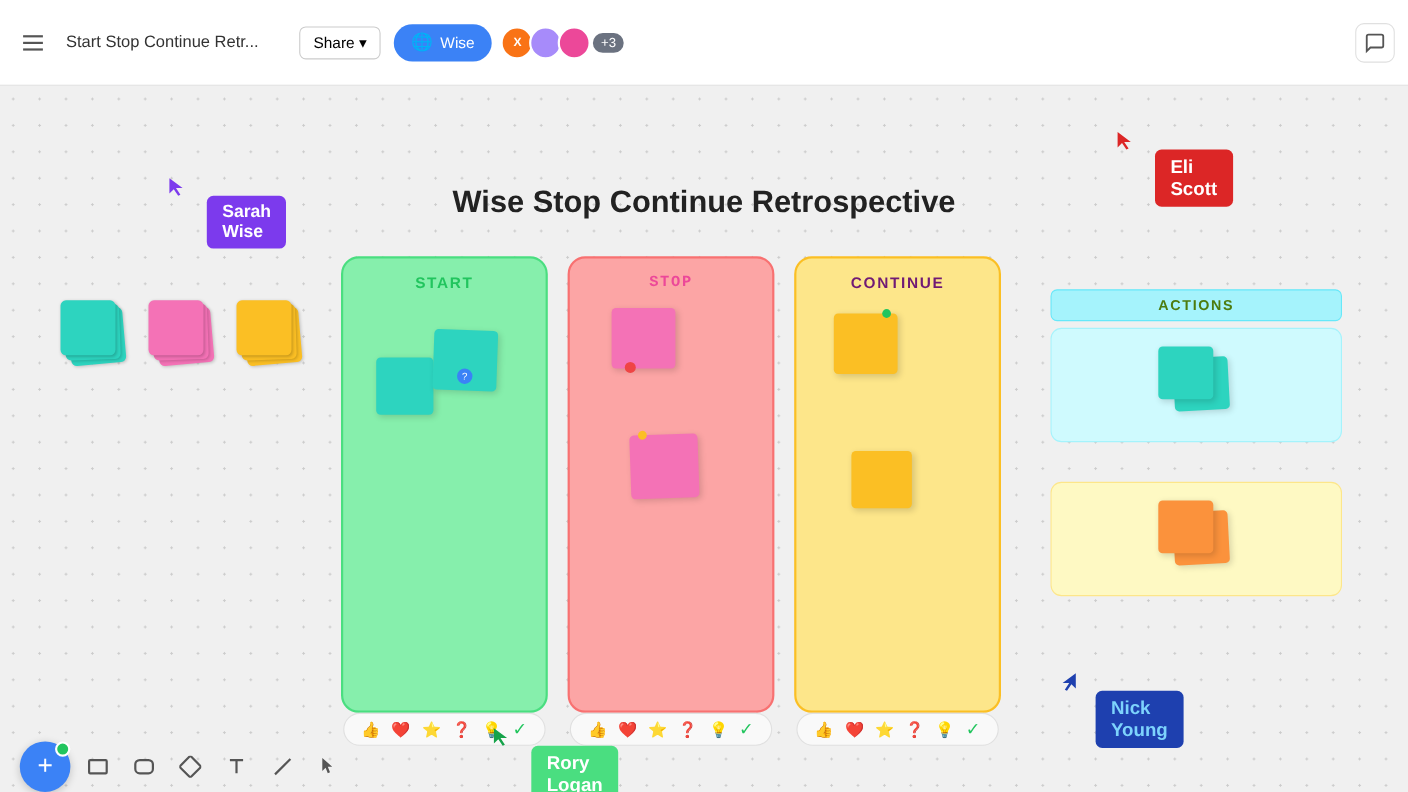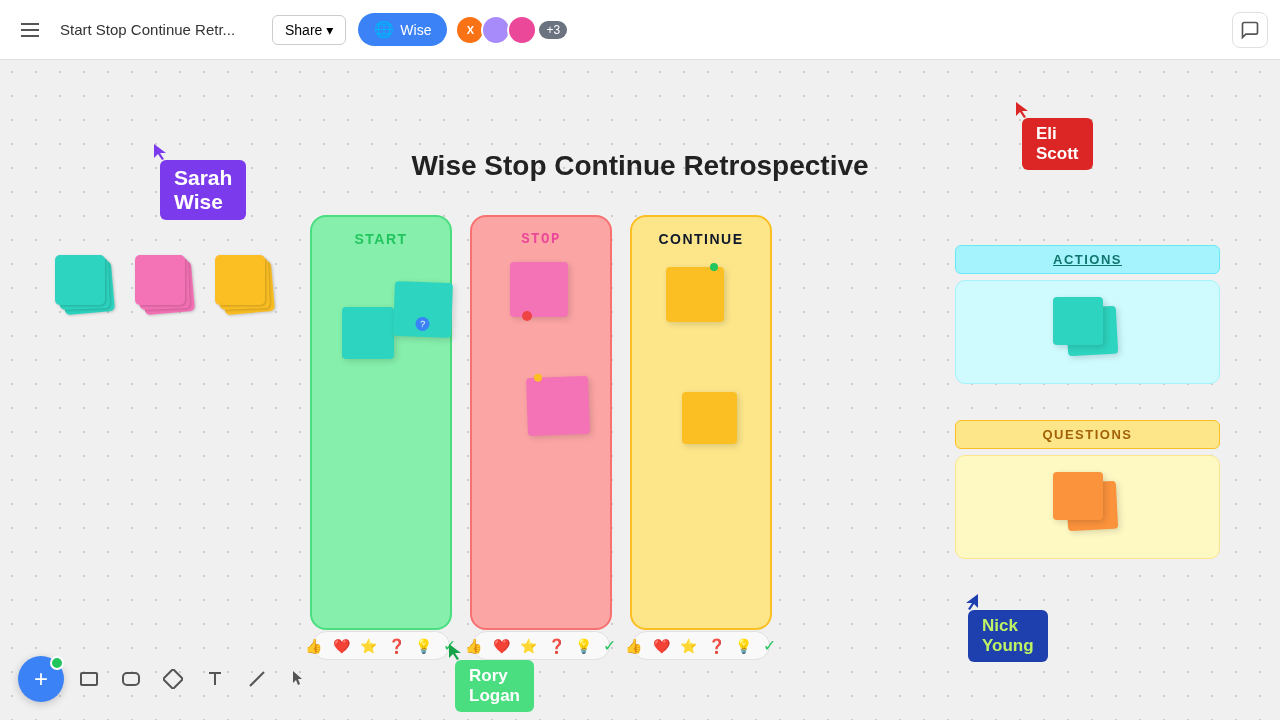--- a/index.html
+++ b/index.html
@@ -9,21 +9,21 @@
       width: 1280px;
       height: 720px;
       overflow: hidden;
       position: relative;
     }
 
     
     .topbar {
       display: flex;
       align-items: center;
-      height: 60px;
+      height: 78px;
       background: #fff;
       border-bottom: 1px solid #e0e0e0;
       padding: 0 12px;
       gap: 12px;
       position: relative;
       z-index: 10;
     }
     .menu-btn {
       width: 36px; height: 36px;
       display: flex; align-items: center; justify-content: center;
@@ -102,42 +102,42 @@
     
     .columns-area {
       position: absolute;
       top: 155px;
       left: 310px;
       display: flex;
       gap: 18px;
     }
 
     .column {
-      width: 142px;
+      width: 188px;
       height: 415px;
       border-radius: 16px;
       display: flex;
       flex-direction: column;
       align-items: center;
       padding-top: 14px;
       position: relative;
     }
     .col-start { background: #86efac; border: 2px solid #4ade80; }
     .col-stop { background: #fca5a5; border: 2px solid #f87171; }
     .col-continue { background: #fde68a; border: 2px solid #fbbf24; }
 
     .col-header {
       font-size: 14px;
       font-weight: 700;
       letter-spacing: 1.5px;
       margin-bottom: 10px;
     }
     .col-start .col-header { color: #22c55e; }
     .col-stop .col-header { color: #ec4899; font-family: Liberation Mono, monospace; }
-    .col-continue .col-header { color: #0f172a; }
+    .col-continue .col-header { color: #701a75; }
 
     .col-footer {
       position: absolute;
       bottom: -32px;
       left: 0; right: 0;
       display: flex;
       align-items: center;
       justify-content: center;
       gap: 10px;
       background: #f9f9f9;
@@ -187,21 +187,21 @@
     }
     .panel-header {
       font-size: 13px;
       font-weight: 700;
       letter-spacing: 1.5px;
       text-align: center;
       padding: 6px 20px;
       border-radius: 6px;
       margin-bottom: 6px;
     }
-    .panel-actions-header { background: #a5f3fc; color: #0f766e; border: 1px solid #67e8f9; text-decoration: underline; }
+    .panel-actions-header { background: #a5f3fc; color: #4d7c0f; border: 1px solid #67e8f9; }
     .panel-questions-header { background: #fde68a; color: #a16207; border: 1px solid #fbbf24; }
     .panel-body {
       width: 265px;
       border-radius: 10px;
       padding: 12px;
       min-height: 90px;
     }
     .panel-actions-body { background: #cffafe; border: 1px solid #a5f3fc; }
     .panel-questions-body { background: #fef9c3; border: 1px solid #fde68a; }
 
@@ -210,20 +210,21 @@
       position: absolute;
       padding: 8px 18px;
       border-radius: 6px;
       font-size: 20px;
       font-weight: 700;
       color: #fff;
       display: flex;
       align-items: flex-start;
       gap: 8px;
       z-index: 100;
+      margin-left: 28px;
     }
 
     
     .bottom-toolbar {
       position: absolute;
       bottom: 18px;
       left: 18px;
       display: flex;
       align-items: center;
       gap: 8px;
@@ -380,36 +381,35 @@
       <div style="position:relative;width:70px;height:70px;margin:4px auto;">
         <div class="sticky sticky-teal" style="width:50px;height:48px;top:10px;left:14px;transform:rotate(-3deg);"></div>
         <div class="sticky sticky-teal" style="width:50px;height:48px;top:0;left:0;">
           <div style="font-size:7px;color:#fff;padding:4px;"></div>
         </div>
       </div>
     </div>
   </div>
 
   <div class="side-panel" style="top: 360px;">
-    <div class="panel-header panel-questions-header">QUESTIONS</div>
     <div class="panel-body panel-questions-body">
       <div style="position:relative;width:70px;height:70px;margin:4px auto;">
         <div class="sticky sticky-orange" style="width:50px;height:48px;top:10px;left:14px;transform:rotate(-3deg);"></div>
         <div class="sticky sticky-orange" style="width:50px;height:48px;top:0;left:0;">
           <div style="font-size:7px;color:#fff;padding:4px;"></div>
         </div>
       </div>
     </div>
   </div>
 
   <div style="position:absolute;top:100px;left:160px;z-index:100;">
     <svg width="20" height="20" viewBox="0 0 20 20" style="position:absolute;top:-18px;left:-8px;">
       <polygon points="2,2 2,16 6,12 10,18 12,17 8,11 14,11" fill="#7c3aed"></polygon>
     </svg>
-    <div class="cursor-label" style="background:#7c3aed;padding:6px 14px;border-radius:6px;font-size:21px;font-weight:700;color:#fff;">
+    <div class="cursor-label" style="background:#7c3aed;padding:6px 14px;border-radius:6px;font-size:16px;font-weight:700;color:#fff;">
       <span>Sarah Wise</span>
     </div>
   </div>
 
   <div style="position:absolute;top:58px;left:1022px;z-index:100;">
     <svg width="20" height="20" viewBox="0 0 20 20" style="position:absolute;top:-18px;left:-8px;">
       <polygon points="2,2 2,16 6,12 10,18 12,17 8,11 14,11" fill="#dc2626"></polygon>
     </svg>
     <div class="cursor-label" style="background:#dc2626;padding:6px 14px;border-radius:6px;font-size:17px;font-weight:700;color:#fff;">
       <span>Eli Scott</span>
@@ -422,21 +422,21 @@
     </svg>
     <div class="cursor-label" style="background:#4ade80;padding:6px 14px;border-radius:6px;font-size:17px;font-weight:700;color:#fff;">
       <span>Rory Logan</span>
     </div>
   </div>
 
   <div style="position:absolute;top:550px;left:968px;z-index:100;">
     <svg width="20" height="20" viewBox="0 0 20 20" style="position:absolute;top:-18px;left:-8px;transform:scaleX(-1);">
       <polygon points="2,2 2,16 6,12 10,18 12,17 8,11 14,11" fill="#1e40af"></polygon>
     </svg>
-    <div class="cursor-label" style="background:#1e40af;padding:6px 14px;border-radius:6px;font-size:17px;font-weight:700;color:#bef264;">
+    <div class="cursor-label" style="background:#1e40af;padding:6px 14px;border-radius:6px;font-size:17px;font-weight:700;color:#7dd3fc;">
       <span>Nick Young</span>
     </div>
   </div>
 
   <div class="bottom-toolbar">
     <div class="tool-fab">
       <span>+</span>
       <div class="tool-fab-badge"></div>
     </div>
     <button class="tool-btn">

